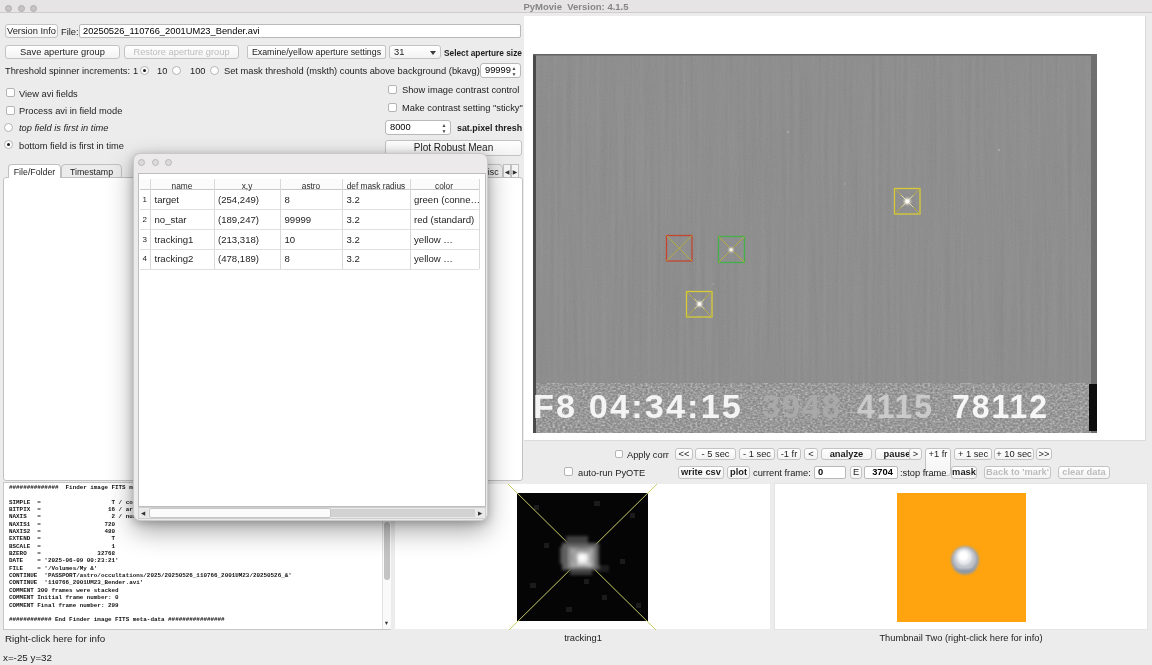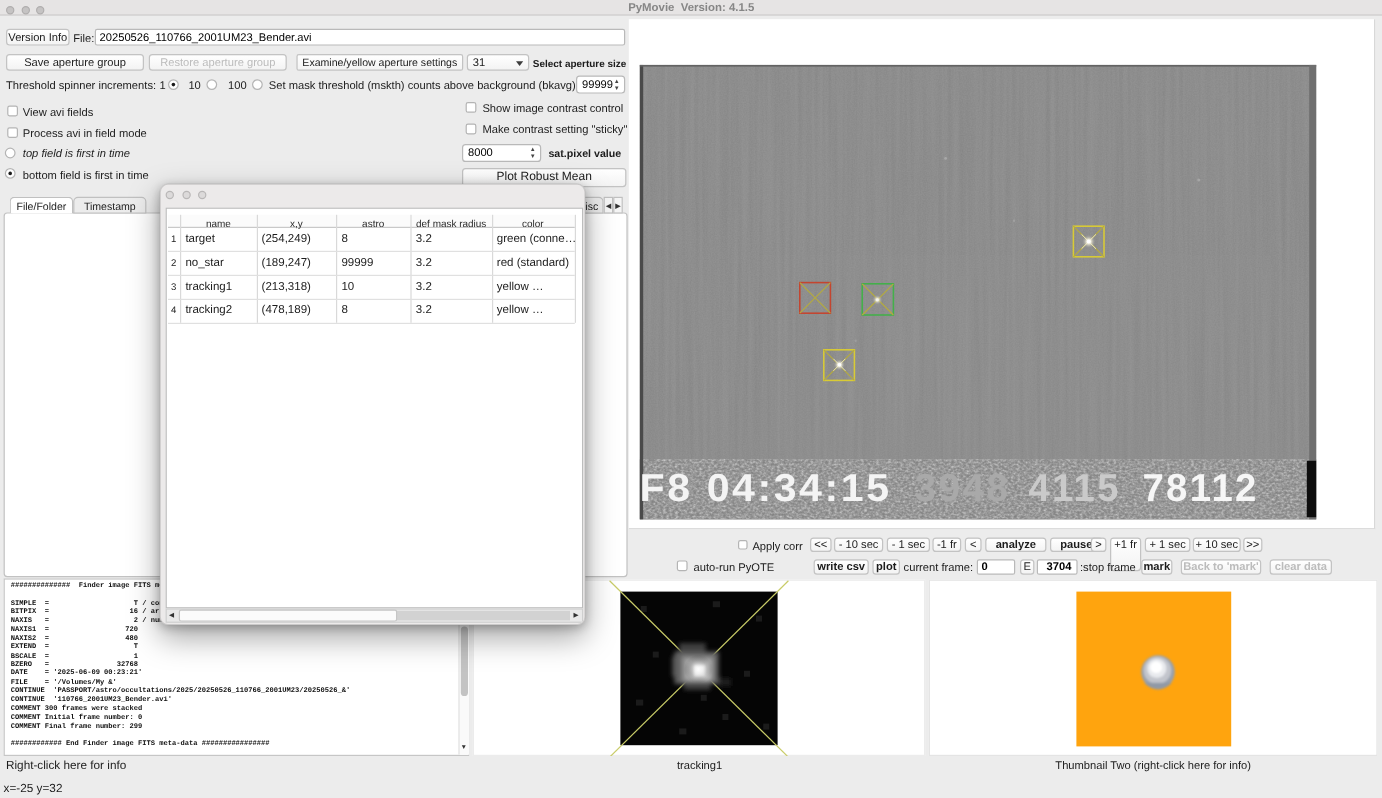--- a/index.html
+++ b/index.html
@@ -71,21 +71,21 @@
 
 <div class="cb" style="left:388px;top:84.5px;"></div>
 <div class="lbl" style="left:402px;top:85px;">Show image contrast control</div>
 <div class="cb" style="left:388px;top:102.5px;"></div>
 <div class="lbl" style="left:402px;top:103px;">Make contrast setting "sticky"</div>
 <div class="spin" style="left:385px;top:120px;width:66px;height:15px;">
   <span class="v">8000</span>
   <span class="a" style="top:2px;">▲</span>
     <span class="a" style="top:8px;">▼</span>
 </div>
-<div class="lbl b" style="left:457px;top:122.5px;font-size:8.9px;">sat.pixel value</div>
+<div class="lbl b" style="left:457px;top:122.5px;font-size:8.9px;">sat.pixel thresh</div>
 <div class="btn" style="left:385px;top:139.5px;width:137px;height:16px;line-height:14px;font-size:10px;">Plot Robust Mean</div>
 
 <div class="abs" style="left:3px;top:177px;width:520px;height:304px;background:#fff;border:1px solid #c2c2c2;border-radius:3px;"></div>
 <div class="abs" style="left:8px;top:163.5px;width:53px;height:14px;background:#fff;border:1px solid #c0c0c0;border-radius:4px 4px 0 0;border-bottom:none;color:#1c1c1c;font-size:8.8px;text-align:center;line-height:14px;">File/Folder</div>
 <div class="abs" style="left:61px;top:163.5px;width:61px;height:14px;background:#ececec;border:1px solid #c0c0c0;border-radius:4px 4px 0 0;color:#1c1c1c;font-size:8.8px;text-align:center;line-height:14px;">Timestamp</div>
 <div class="abs" style="left:476px;top:163.5px;width:27px;height:14px;background:#ececec;border:1px solid #c0c0c0;border-radius:4px 4px 0 0;color:#1c1c1c;font-size:8.8px;text-align:center;line-height:14px;">Misc</div>
 <div class="abs" style="left:503px;top:163.5px;width:8px;height:14px;background:#f5f5f5;border:1px solid #c0c0c0;font-size:6px;color:#333;text-align:center;line-height:14px;">◀</div>
 <div class="abs" style="left:511px;top:163.5px;width:8px;height:14px;background:#f5f5f5;border:1px solid #c0c0c0;font-size:6px;color:#333;text-align:center;line-height:14px;">▶</div>
 
 <div class="abs" style="left:3px;top:482px;width:388px;height:148px;background:#fff;border:1px solid #c6c6c6;">
@@ -202,42 +202,42 @@
     <text x="0" y="363.5" fill="#f4f4f4" textLength="210" lengthAdjust="spacingAndGlyphs">F8 04:34:15</text>
     <text x="229" y="363.5" fill="#a9a9a9" textLength="80" lengthAdjust="spacingAndGlyphs">3948</text>
     <text x="324" y="363.5" fill="#cacaca" textLength="77" lengthAdjust="spacingAndGlyphs">4115</text>
     <text x="419" y="363.5" fill="#f6f6f6" textLength="97" lengthAdjust="spacingAndGlyphs">78112</text>
   </g>
 </svg>
 
 <div class="cb" style="left:615px;top:449.5px;width:8px;height:8px;"></div>
 <div class="lbl" style="left:627px;top:450px;">Apply corr</div>
 <div class="btn" style="left:675px;top:448px;width:18px;height:12px;line-height:10px;">&lt;&lt;</div>
-<div class="btn" style="left:695px;top:448px;width:41px;height:12px;line-height:10px;">- 10 sec</div>
+<div class="btn" style="left:695px;top:448px;width:41px;height:12px;line-height:10px;">- 5 sec</div>
 <div class="btn" style="left:739px;top:448px;width:36px;height:12px;line-height:10px;">- 1 sec</div>
 <div class="btn" style="left:777px;top:448px;width:24px;height:12px;line-height:10px;">-1 fr</div>
 <div class="btn" style="left:804px;top:448px;width:14px;height:12px;line-height:10px;">&lt;</div>
 <div class="btn b" style="left:821px;top:448px;width:51px;height:12px;line-height:10px;">analyze</div>
 <div class="btn b" style="left:875px;top:448px;width:44px;height:12px;line-height:10px;">pause</div>
 <div class="btn" style="left:909px;top:448px;width:13px;height:12px;line-height:10px;">&gt;</div>
 <div class="btn" style="left:925px;top:448px;width:26px;height:28px;line-height:10px;">+1 fr</div>
 <div class="btn" style="left:954px;top:448px;width:38px;height:12px;line-height:10px;">+ 1 sec</div>
 <div class="btn" style="left:994px;top:448px;width:40px;height:12px;line-height:10px;">+ 10 sec</div>
 <div class="btn" style="left:1036px;top:448px;width:16px;height:12px;line-height:10px;">&gt;&gt;</div>
 
 <div class="cb" style="left:564px;top:467px;width:9px;height:9px;"></div>
 <div class="lbl" style="left:578px;top:468px;">auto-run PyOTE</div>
 <div class="btn b" style="left:678px;top:466px;width:46px;height:13px;line-height:11px;">write csv</div>
 <div class="btn b" style="left:727px;top:466px;width:23px;height:13px;line-height:11px;">plot</div>
 <div class="lbl" style="left:753px;top:468px;">current frame:</div>
 <div class="inp" style="left:814px;top:466px;width:32px;height:13px;line-height:11px;"><b>0</b></div>
 <div class="btn" style="left:850px;top:466px;width:12px;height:13px;line-height:11px;">E</div>
 <div class="inp" style="left:864px;top:466px;width:34px;height:13px;line-height:11px;text-align:center;"><b>3704</b></div>
 <div class="lbl" style="left:900px;top:468px;">:stop frame</div>
-<div class="btn b" style="left:951px;top:466px;width:26px;height:13px;line-height:11px;">mark</div>
+<div class="btn b" style="left:951px;top:466px;width:26px;height:13px;line-height:11px;">mask</div>
 <div class="btn b dis" style="left:984px;top:466px;width:67px;height:13px;line-height:11px;">Back to 'mark'</div>
 <div class="btn b dis" style="left:1058px;top:466px;width:52px;height:13px;line-height:11px;">clear data</div>
 
 <div class="abs" style="left:394px;top:483px;width:377px;height:147px;background:#fff;border:1px solid #ececec;"></div>
 <svg class="abs" style="left:394px;top:483px;" width="377" height="147" viewBox="0 0 377 147">
   <defs>
     <filter id="softblur" x="-30%" y="-30%" width="160%" height="160%">
         <feGaussianBlur stdDeviation="1.6"></feGaussianBlur>
       </filter>
     <filter id="tinyblur" x="-50%" y="-50%" width="200%" height="200%">

